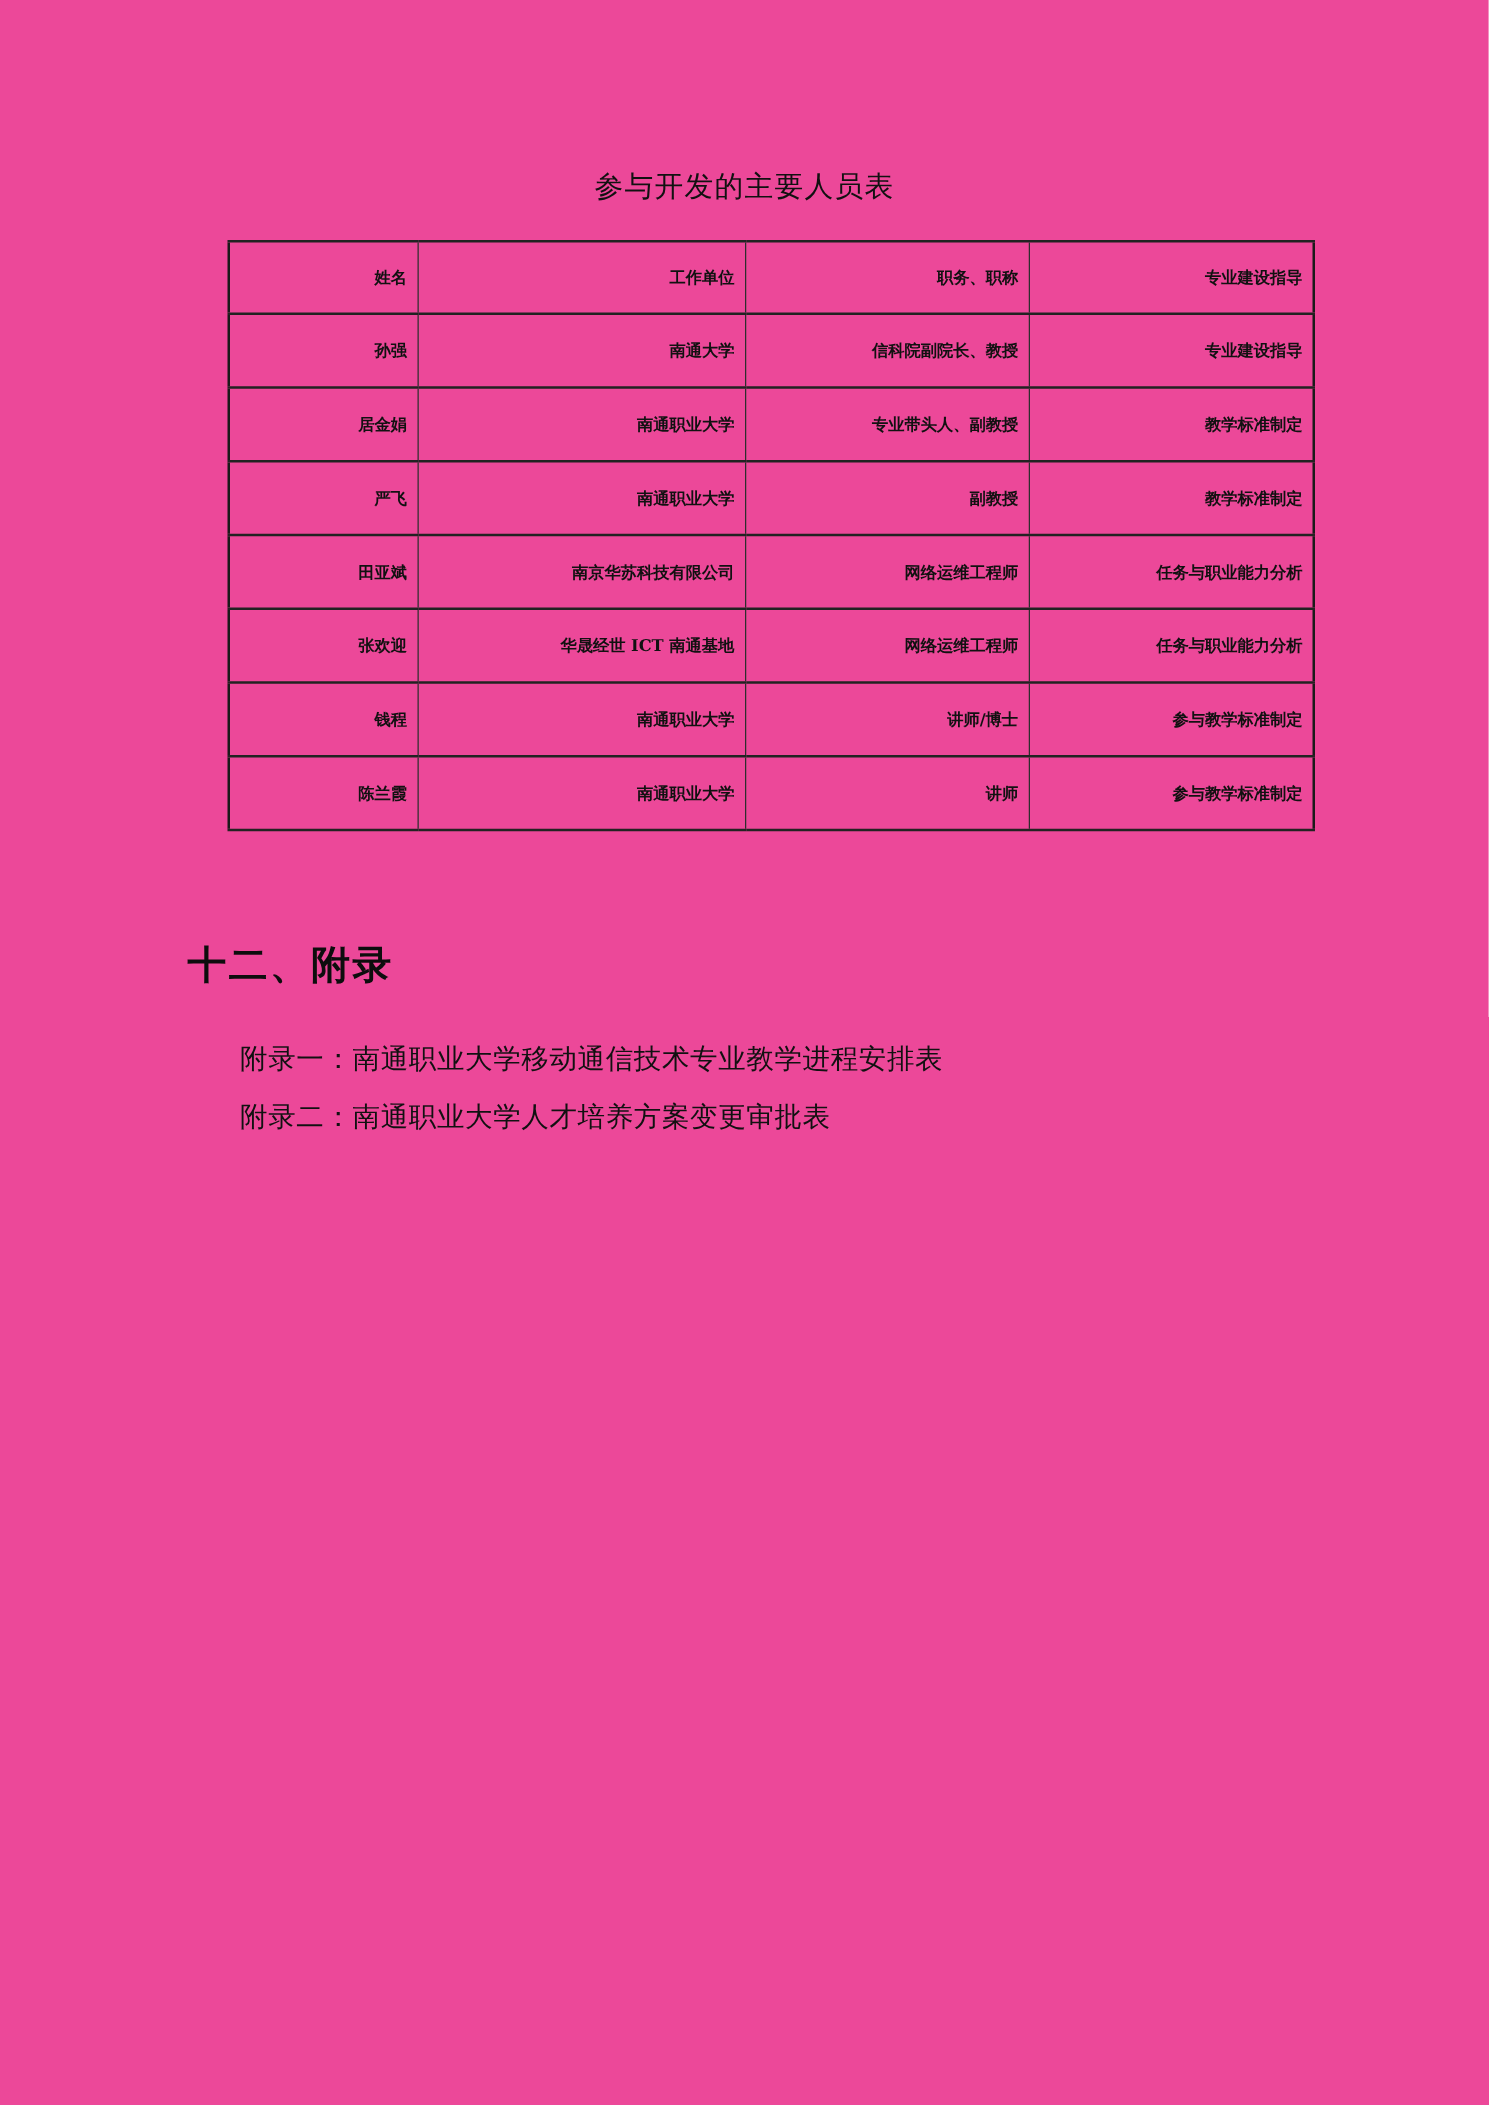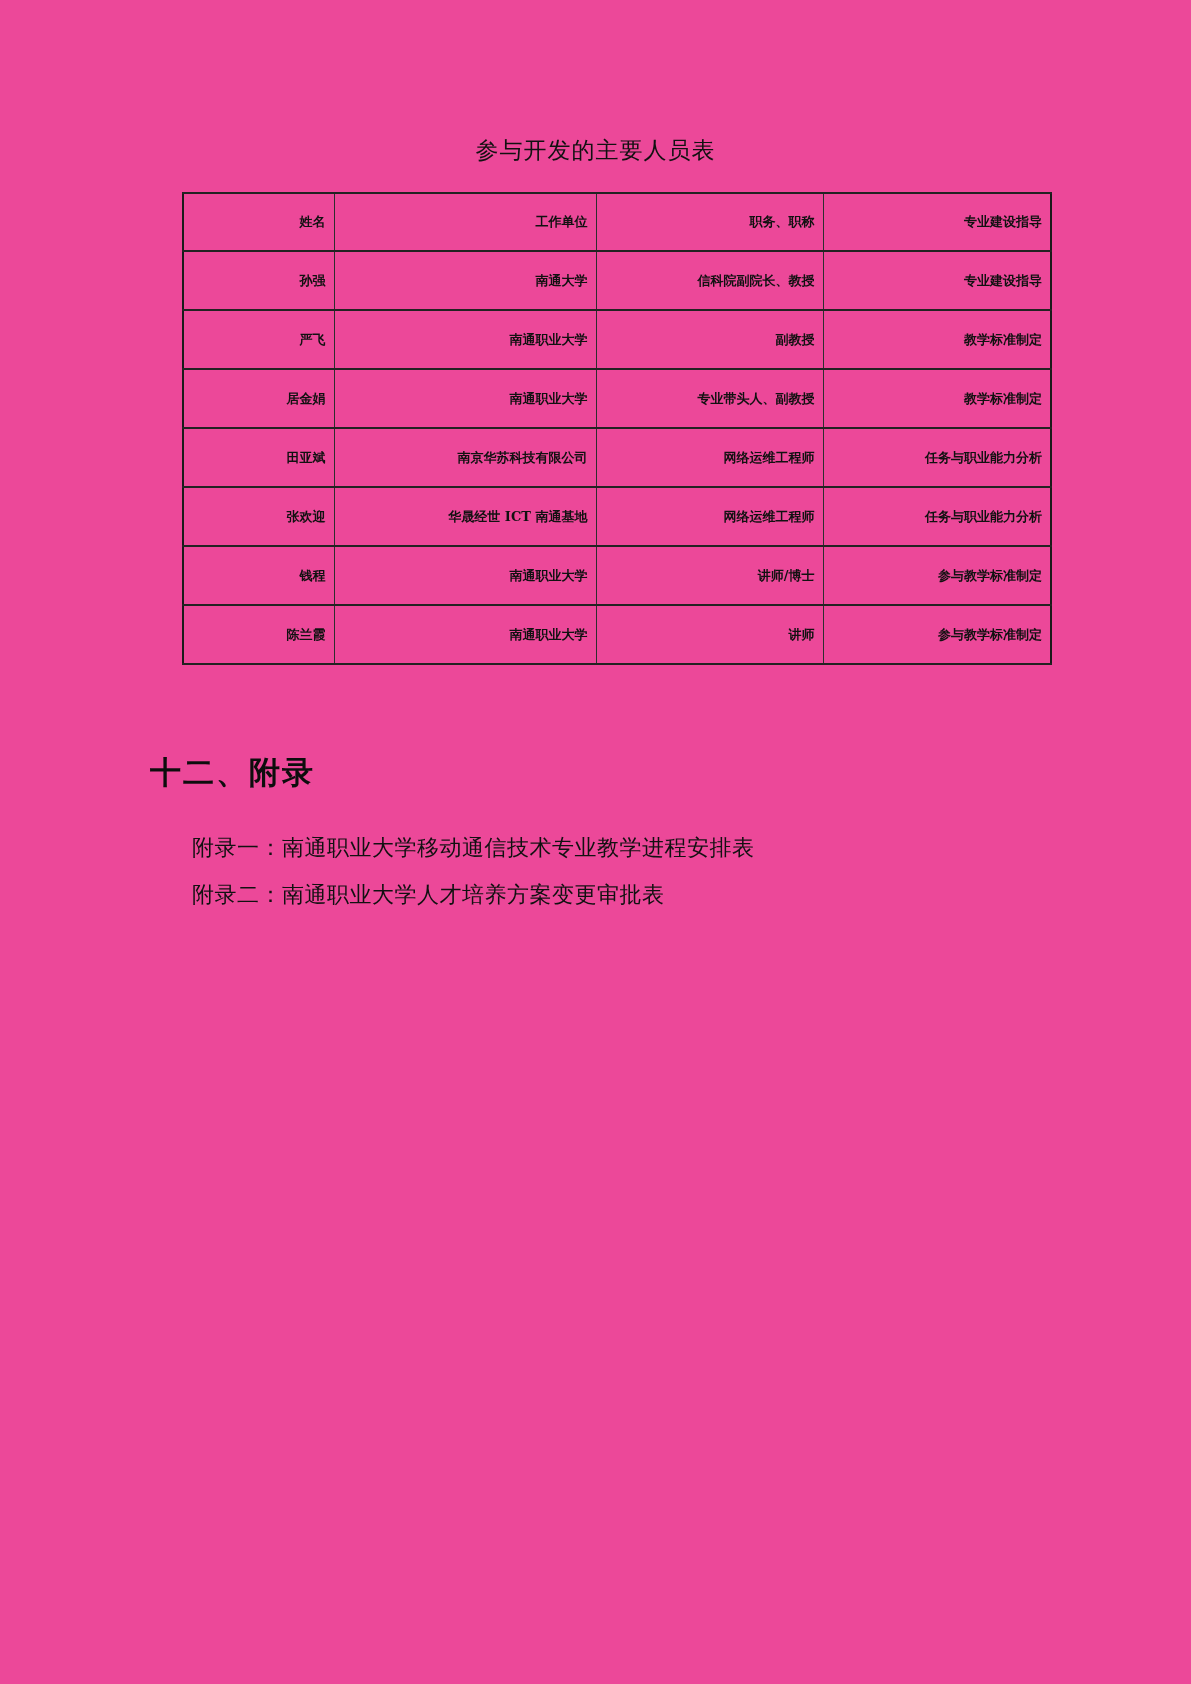--- a/index.html
+++ b/index.html
@@ -111,29 +111,29 @@
       </tr>
     </thead>
     <tbody>
       <tr>
         <td>孙强</td>
         <td>南通大学</td>
         <td>信科院副院长、教授</td>
         <td>专业建设指导</td>
       </tr>
       <tr>
+        <td>居金娟</td>
+        <td>南通职业大学</td>
+        <td>专业带头人、副教授</td>
+        <td>教学标准制定</td>
+      </tr>
+      <tr>
         <td>严飞</td>
         <td>南通职业大学</td>
         <td>副教授</td>
-        <td>教学标准制定</td>
-      </tr>
-      <tr>
-        <td>居金娟</td>
-        <td>南通职业大学</td>
-        <td>专业带头人、副教授</td>
         <td>教学标准制定</td>
       </tr>
       <tr>
         <td>田亚斌</td>
         <td>南京华苏科技有限公司</td>
         <td>网络运维工程师</td>
         <td>任务与职业能力分析</td>
       </tr>
       <tr>
         <td>张欢迎</td>

